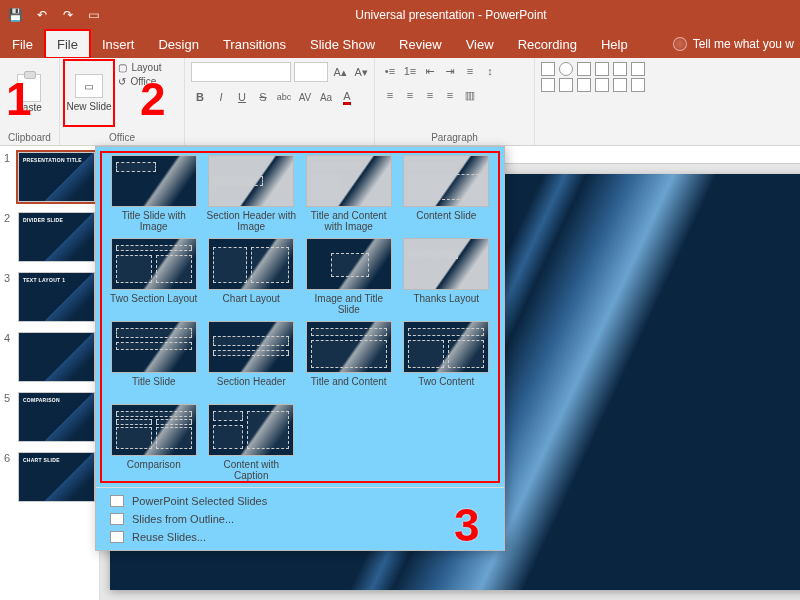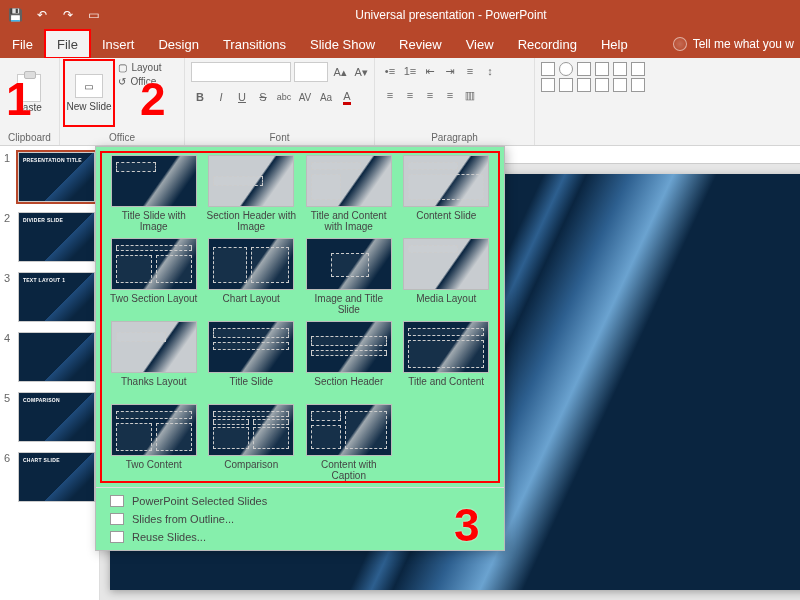--- a/index.html
+++ b/index.html
@@ -47,21 +47,21 @@
 .thumb-title { font-weight:bold; font-size:5px; letter-spacing:0.3px; }
 
 .editor { flex:1; background:#e6e6e6; position:relative; overflow:hidden; }
 .ruler-h { height:18px; background:#fff; border-bottom:1px solid #ccc; font-size:8px; color:#888; display:flex; align-items:flex-end; padding-left:40px; gap:30px;}
 .ruler-h span { display:inline-block; }
 .slide-canvas { position:absolute; left:10px; top:28px; right:-200px; bottom:10px; background:linear-gradient(115deg,#0a2540 0%,#0a2540 40%,#2d5f8f 42%,#0a2540 44%,#2d5f8f 48%,#6ba3d0 52%,#0a2540 56%); box-shadow:0 2px 8px rgba(0,0,0,.3); padding:40px 0 0 30px; }
 .slide-title { color:#fff; font-size:48px; font-weight:900; letter-spacing:2px; line-height:1; }
 .slide-accent { position:absolute; left:30px; top:170px; width:60px; height:4px; background:#3fa9f5; }
 
 
-.gallery { position:absolute; left:95px; top:146px; width:410px; background:#86efac; border:1px solid #bbb; box-shadow:2px 2px 10px rgba(0,0,0,.25); z-index:50; }
+.gallery { position:absolute; left:95px; top:146px; width:410px; background:#7dd3fc; border:1px solid #bbb; box-shadow:2px 2px 10px rgba(0,0,0,.25); z-index:50; }
 .layout-grid { display:grid; grid-template-columns:repeat(4,1fr); gap:6px 6px; padding:6px 10px 4px 10px; outline:2px solid #ff0000; outline-offset:-4px; margin:2px;}
 .layout-cell { display:flex; flex-direction:column; align-items:center; cursor:pointer; }
 .layout-prev { width:86px; height:52px; background:linear-gradient(125deg,#0a2540 55%,#9aa4ab 58%,#0a2540 80%); border:1px solid #bbb; margin-bottom:3px; position:relative; }
 .layout-prev.light { background:linear-gradient(125deg,#c8ccd0 55%,#0a2540 57%,#c8ccd0 75%); }
 .layout-prev .ph { position:absolute; border:1px dashed #ccc; background:rgba(255,255,255,.05);}
 .layout-label { font-size:10px; color:#444; text-align:center; line-height:1.1; min-height:22px;}
 .gallery-footer { border-top:1px solid #ddd; padding:4px 0; }
 .gf-item { display:flex; align-items:center; gap:8px; padding:3px 14px; font-size:11px; color:#444; cursor:pointer; }
 .gf-icon { width:14px; height:12px; border:1px solid #999; background:#fff; display:inline-block;}
 
@@ -146,21 +146,20 @@
         <div class="font-btn" style="text-decoration:underline">U</div>
         <div class="font-btn" style="text-decoration:line-through">S</div>
         <div class="font-btn" style="font-size:9px">abc</div>
         <div class="font-btn" style="font-size:10px">AV</div>
         <div class="font-btn" style="font-size:10px">Aa</div>
         <div class="font-btn">
             <span style="border-bottom:3px solid #c00;font-size:11px">A</span>
           </div>
       </div>
     </div>
-    <div class="group-label">Font</div>
   </div>
 
   <div class="ribbon-group" style="width:160px">
     <div class="group-body" style="flex-direction:column; gap:6px">
       <div class="para-row">
         <div class="font-btn">•≡</div>
         <div class="font-btn">1≡</div>
         <div class="font-btn">⇤</div>
         <div class="font-btn">⇥</div>
         <div class="font-btn">≡</div>
@@ -301,26 +300,20 @@
       </div>
     <div class="layout-cell">
         <div class="layout-prev">
           <div class="ph" style="left:24px;top:14px;width:38px;height:24px"></div>
         </div>
         <div class="layout-label">Image and Title Slide</div>
       </div>
 
     <div class="layout-cell">
         <div class="layout-prev light">
-          <div class="ph" style="left:4px;top:6px;width:50px;height:8px"></div>
-        </div>
-        <div class="layout-label">Media Layout</div>
-      </div>
-    <div class="layout-cell">
-        <div class="layout-prev light">
           <div class="ph" style="left:4px;top:10px;width:50px;height:10px"></div>
         </div>
         <div class="layout-label">Thanks Layout</div>
       </div>
     <div class="layout-cell">
         <div class="layout-prev">
           <div class="ph" style="left:4px;top:6px;width:76px;height:10px"></div>
           <div class="ph" style="left:4px;top:20px;width:76px;height:8px"></div>
         </div>
         <div class="layout-label">Title Slide</div>

